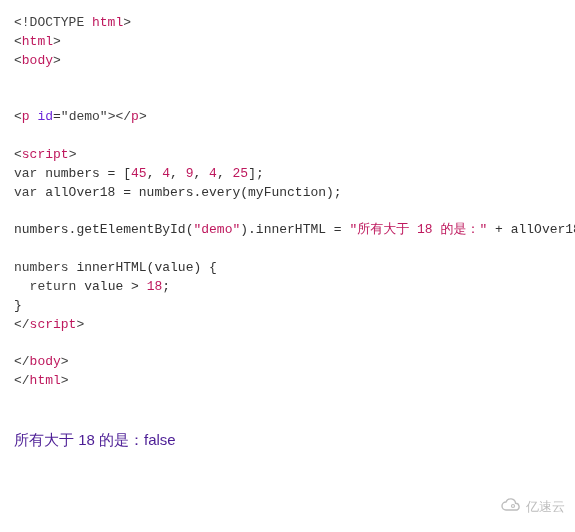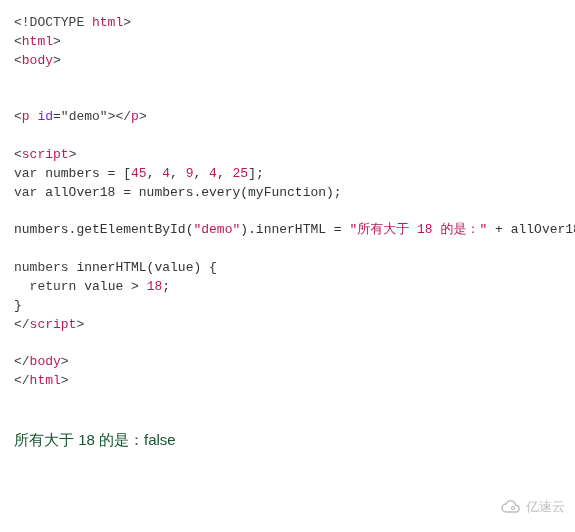--- a/index.html
+++ b/index.html
@@ -16,33 +16,32 @@
   }
   .code-area {
     white-space: pre;
   }
   .b { color: #404040; }   
   .r { color: #be185d; }   
   .g { color: #6d28d9; }      
   .output {
     font-family: Arial, "Microsoft YaHei", sans-serif;
     font-size: 15px;
-    color: #14532d;
+    color: #4c1d95;
     margin-top: 38px;
     padding-bottom: 60px;
   }
   .watermark {
     position: absolute;
     right: 10px;
     bottom: 8px;
     color: #bdbdbd;
     font-family: Arial, sans-serif;
     font-size: 13px;
     display: flex;
-    align-items: center;
     gap: 4px;
   }
   .wm-icon {
     display: inline-block;
   }
   .wm-icon svg { display:block; }
 </style>
 </head>
 <body>
 

